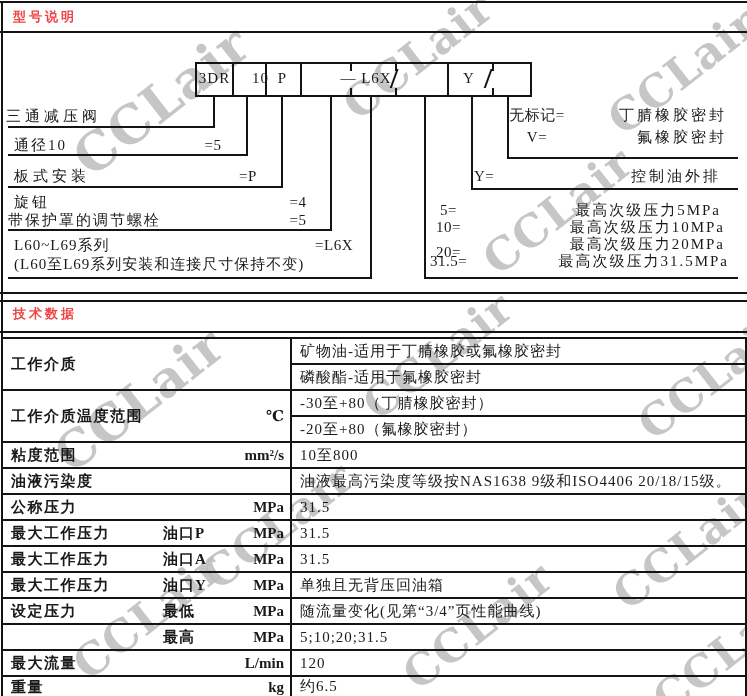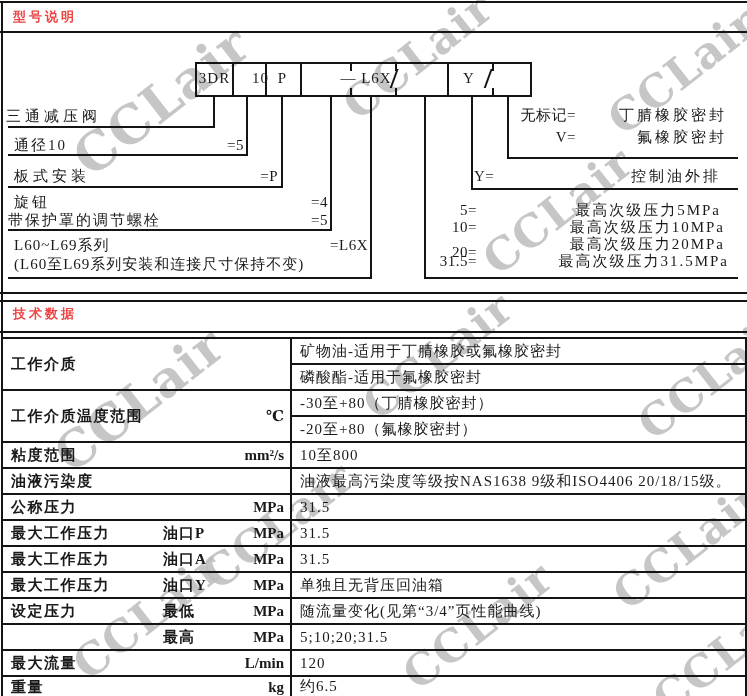--- a/index.html
+++ b/index.html
@@ -11,21 +11,21 @@
   }
   .abs{position:absolute;}
   .hline{position:absolute; height:2px; background:#141414;}
   .vline{position:absolute; width:2px; background:#141414;}
   .title{
     font-family:"Liberation Sans","DejaVu Sans",sans-serif;
     font-weight:bold; font-size:13px; letter-spacing:3px; color:#ef4444;
   }
   .lbl{position:absolute; white-space:nowrap; letter-spacing:2px; line-height:18px;}
   .code{position:absolute; white-space:nowrap; letter-spacing:0.5px; line-height:18px;}
-  .r{text-align:right;}
+  .r{text-align:center;}
   
   #codebox{
     position:absolute; left:195px; top:62px; width:337px; height:35px;
     border:2px solid #141414; box-sizing:border-box;
   }
   .cb-div{position:absolute; top:0; bottom:0; width:2px; background:#141414;}
   .tick-t{position:absolute; top:0; height:7px; width:2px; background:#141414;}
   .tick-b{position:absolute; bottom:0; height:7px; width:2px; background:#141414;}
   .cb-label{position:absolute; top:6px; text-align:center; letter-spacing:1px;}
   .cb-slash{position:absolute; top:-3px; font-size:30px; font-weight:bold; color:#141414;}

